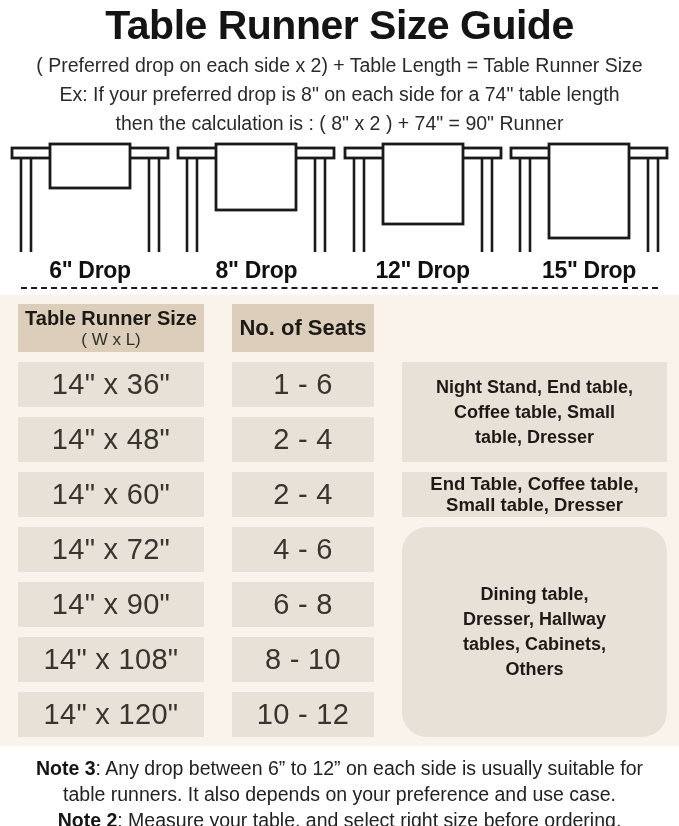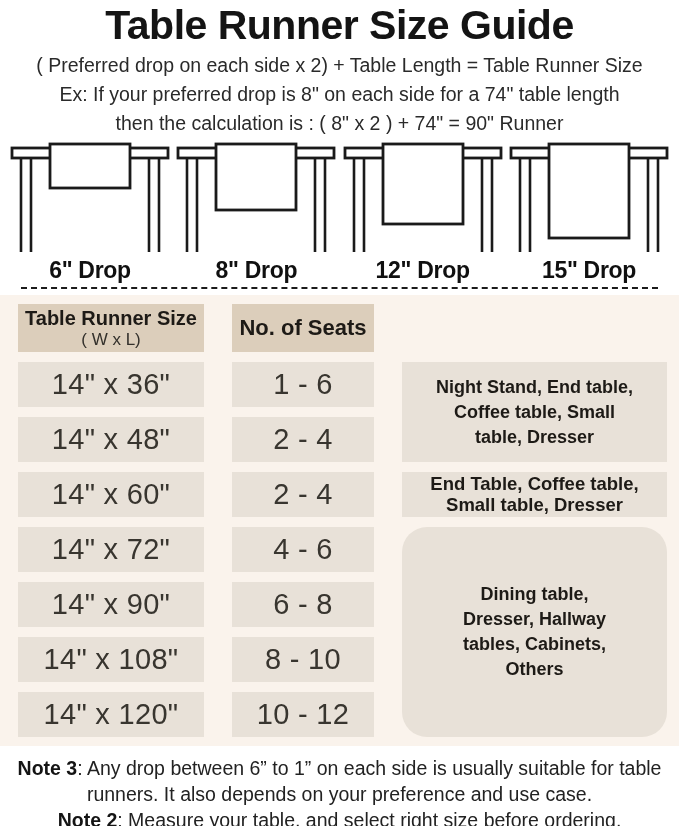--- a/index.html
+++ b/index.html
@@ -135,15 +135,15 @@
       <div class="cell num-cell" style="grid-area: 7 / 2;">8 - 10</div>
       <div class="cell num-cell" style="grid-area: 8 / 1;">14" x 120"</div>
       <div class="cell num-cell" style="grid-area: 8 / 2;">10 - 12</div>
       <div class="cell types-cell" style="grid-area: 2 / 3 / span 2;">Night Stand, End table,<br>Coffee table, Small<br>table, Dresser</div>
       <div class="cell types-cell tight" style="grid-area: 4 / 3; text-align: center;">End Table, Coffee table,<br>Small table, Dresser</div>
       <div class="cell types-cell" style="grid-area: 5 / 3 / span 4; border-radius: 25px;">Dining table,<br>Dresser, Hallway<br>tables, Cabinets,<br>Others</div>
     </div>
 </div>
 
 <div class="notes">
-    <p class="note"><b>Note 3</b><span>: Any drop between 6” to 1” on each side is usually suitable for table runners. It also depends on your preference and use case.</span></p>
+    <p class="note"><b>Note 3</b><span>: Any drop between 6” to 12” on each side is usually suitable for table runners. It also depends on your preference and use case.</span></p>
     <p class="note"><b>Note 2</b><span>: Measure your table, and select right size before ordering.</span></p>
   </div>
 
 </body></html>

